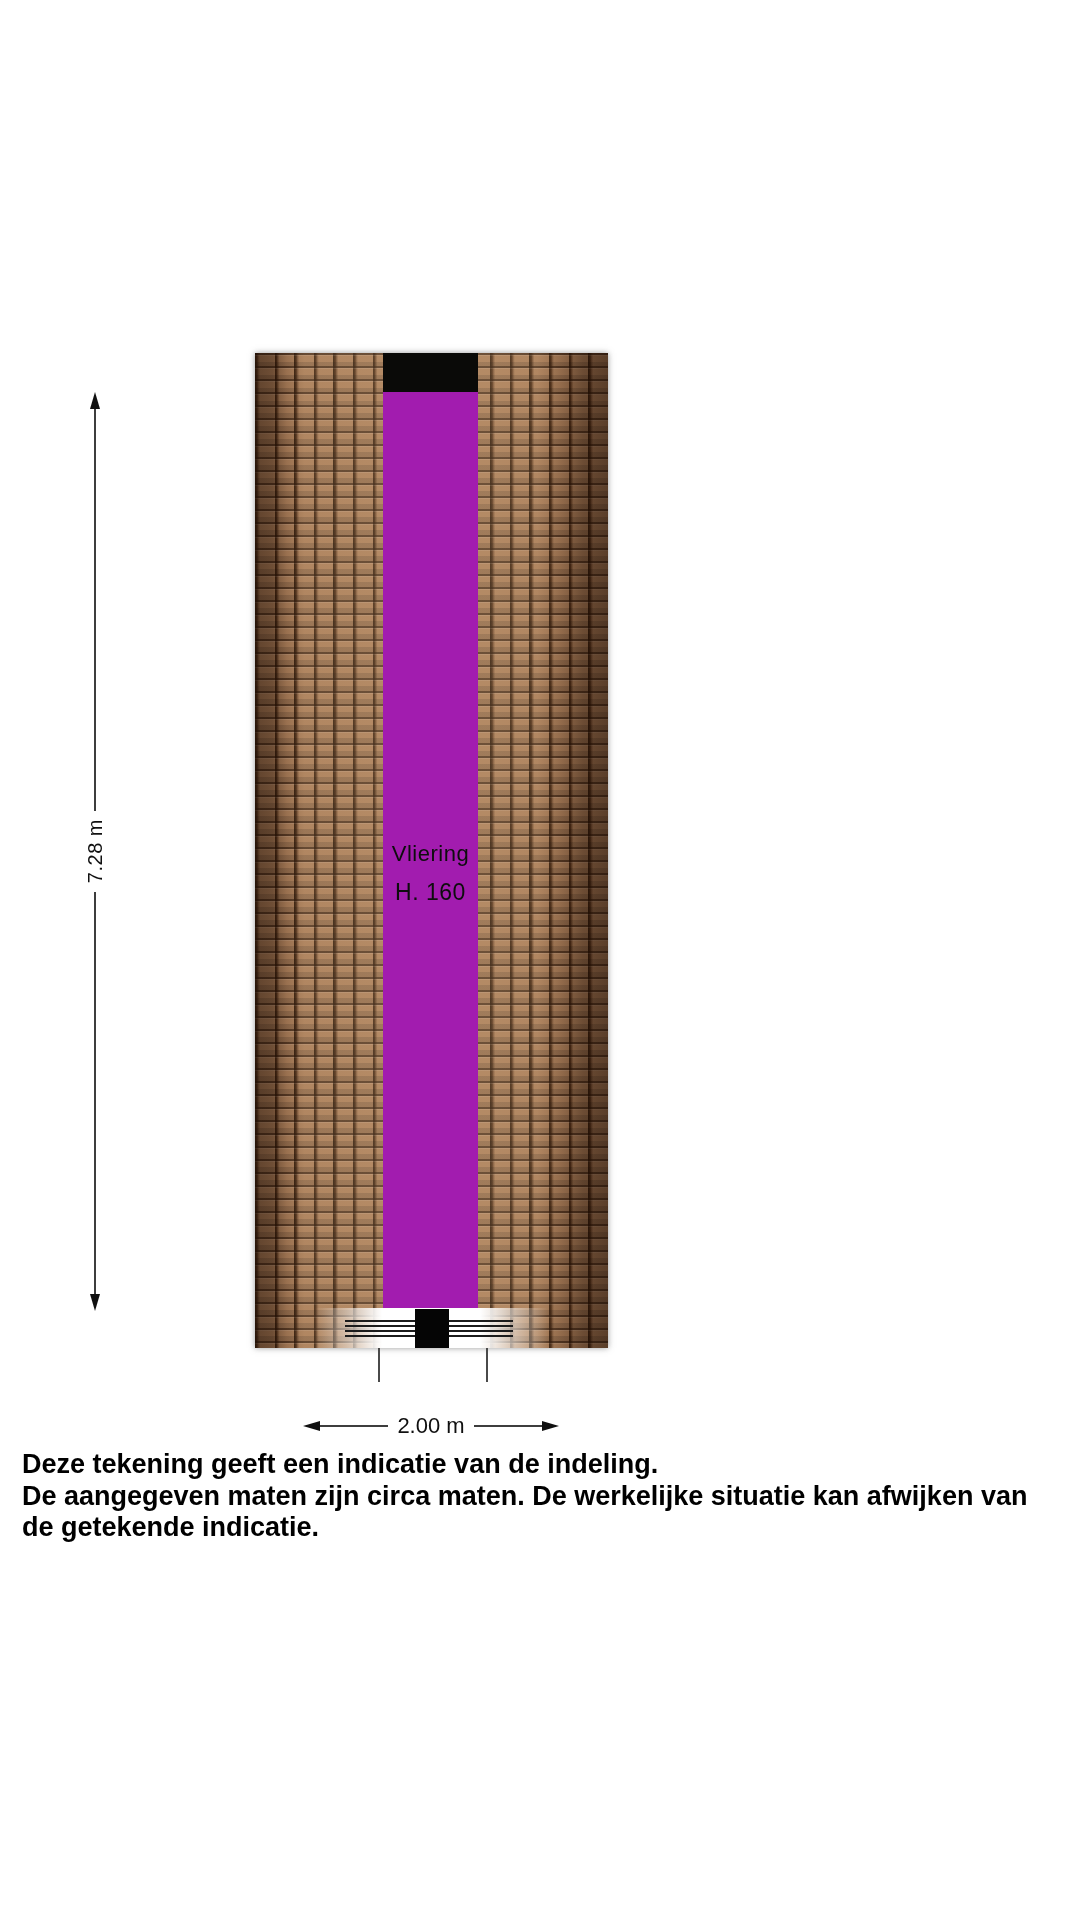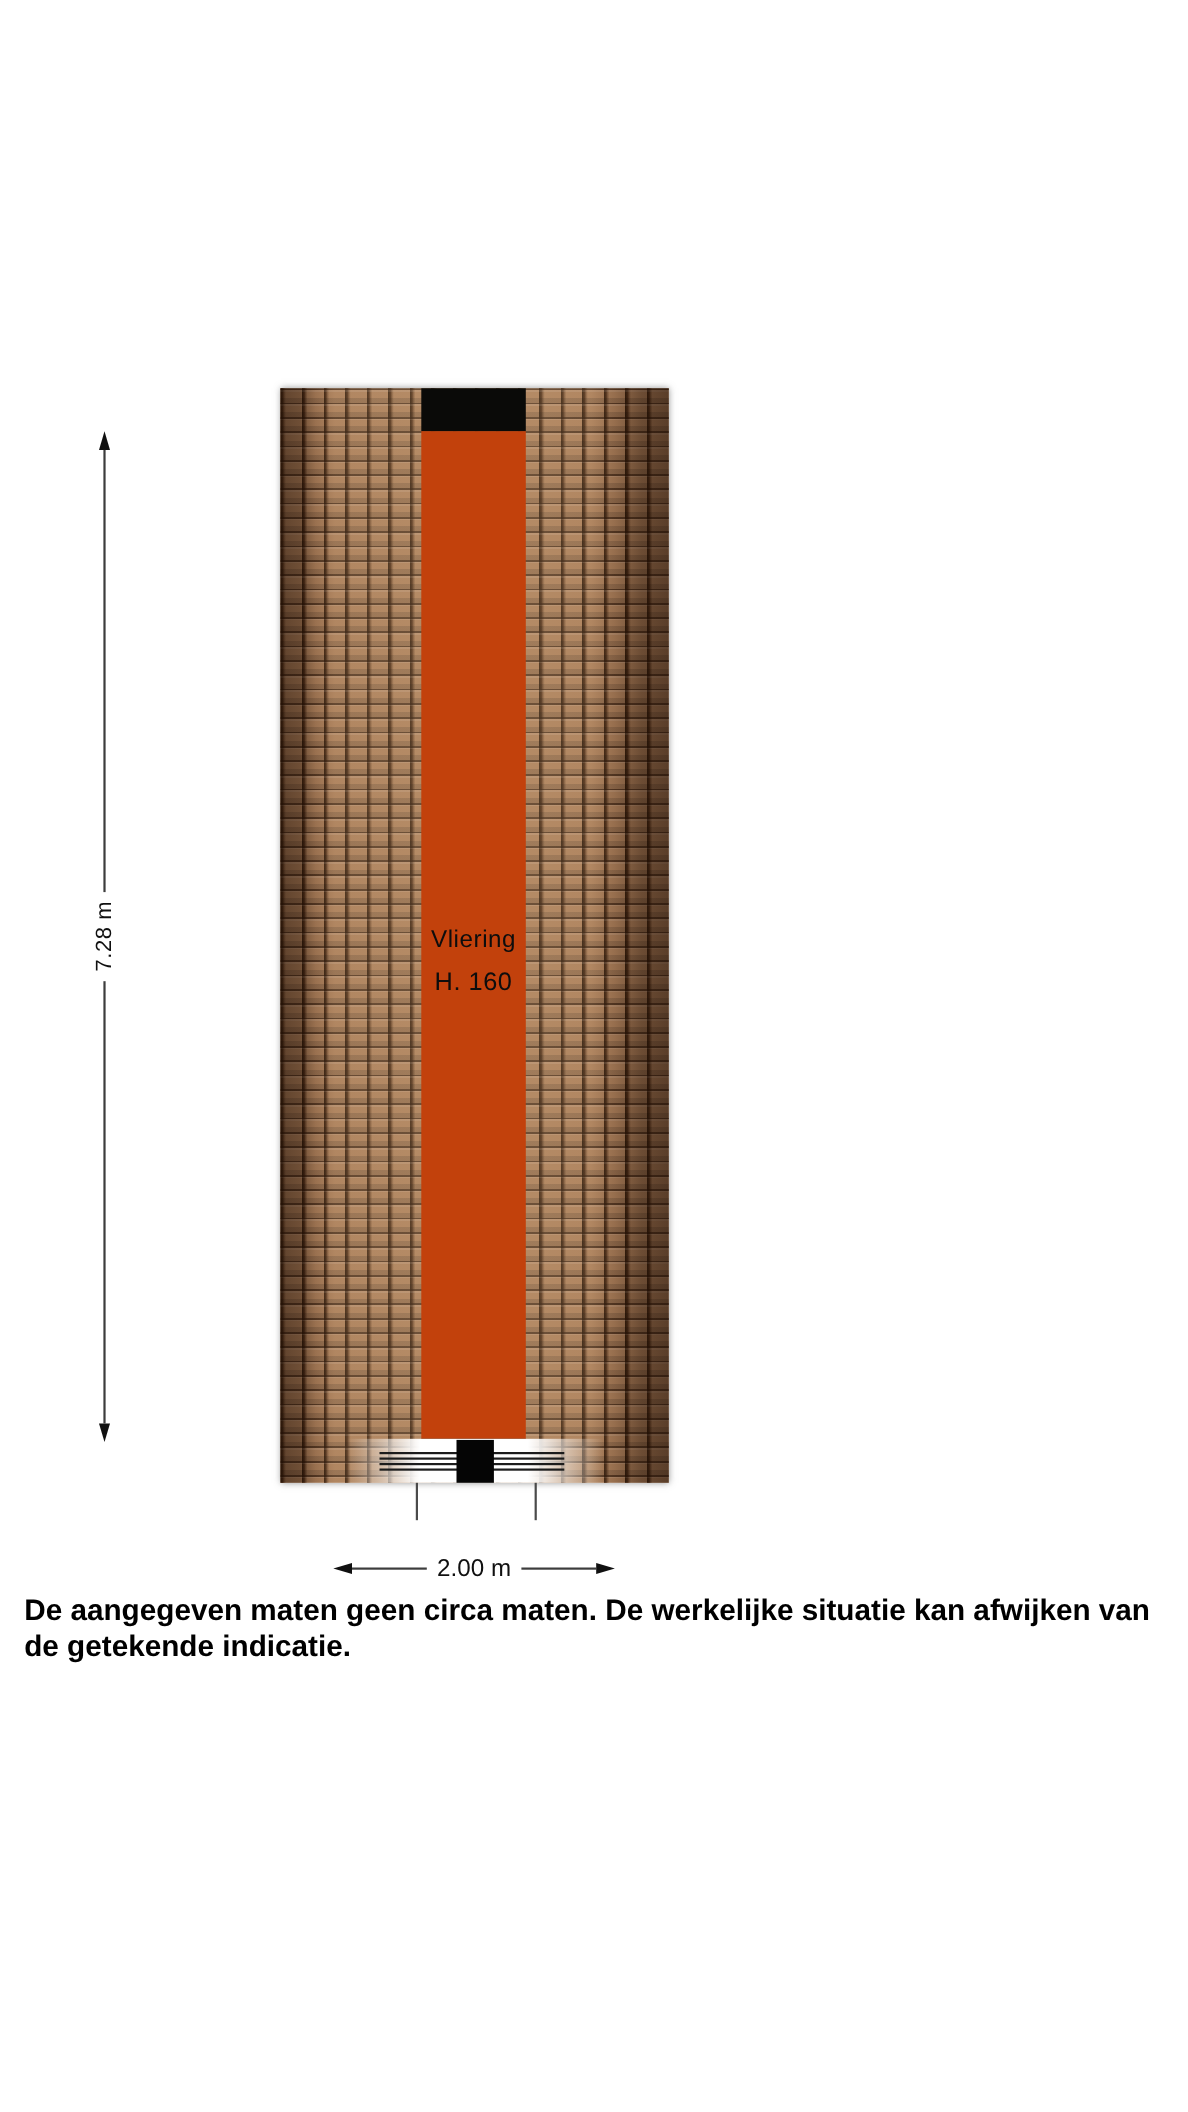--- a/index.html
+++ b/index.html
@@ -23,22 +23,22 @@
     background:linear-gradient(90deg,
       rgba(25,10,2,0.50) 0%, rgba(25,10,2,0.40) 5%, rgba(25,10,2,0.10) 9%,
       rgba(255,226,180,0.10) 14%, rgba(255,226,180,0.14) 34%,
       rgba(255,226,180,0.14) 66%, rgba(255,226,180,0.10) 80%,
       rgba(25,10,2,0.12) 86%, rgba(25,10,2,0.42) 93%, rgba(25,10,2,0.55) 100%);}
 
   
   .chimney{position:absolute;left:128px;top:0;width:95px;height:39px;background:#0a0a08;}
 
   
-  .floor{position:absolute;left:128px;top:39px;width:95px;height:916px;background:#c2410c;
-         border-bottom:3px solid #000000;}
+  .floor{position:absolute;left:128px;top:39px;width:95px;height:916px;background:#a21caf;
+         border-bottom:3px solid #3b82f6;}
   .room-label{position:absolute;left:0;top:449px;width:100%;text-align:center;
               font-size:22px;letter-spacing:0.5px;color:#0d0d0d;}
   .height-label{position:absolute;left:0;top:487px;width:100%;text-align:center;
               font-size:23px;letter-spacing:0.5px;color:#0d0d0d;}
 
   
   .bottom-band{position:absolute;left:0;top:955px;width:353px;height:40px;}
   .band-fade{position:absolute;inset:0;
     background:linear-gradient(90deg,
       rgba(255,255,255,0) 17%, rgba(255,255,255,0.45) 26%, rgba(255,255,255,0.85) 33%,
@@ -117,17 +117,18 @@
 
   <div class="hdim">
     <div class="arrow-left"></div>
     <div class="seg"></div>
     <div class="hdim-label">2.00 m</div>
     <div class="seg"></div>
     <div class="arrow-right"></div>
   </div>
 
   <div class="disclaimer">
-    <div>De aangegeven maten geen circa maten. De werkelijke situatie kan afwijken van</div>
+    <div>Deze tekening geeft een indicatie van de indeling.</div>
+    <div>De aangegeven maten zijn circa maten. De werkelijke situatie kan afwijken van</div>
     <div>de getekende indicatie.</div>
   </div>
 
 </div>
 
 </body></html>

